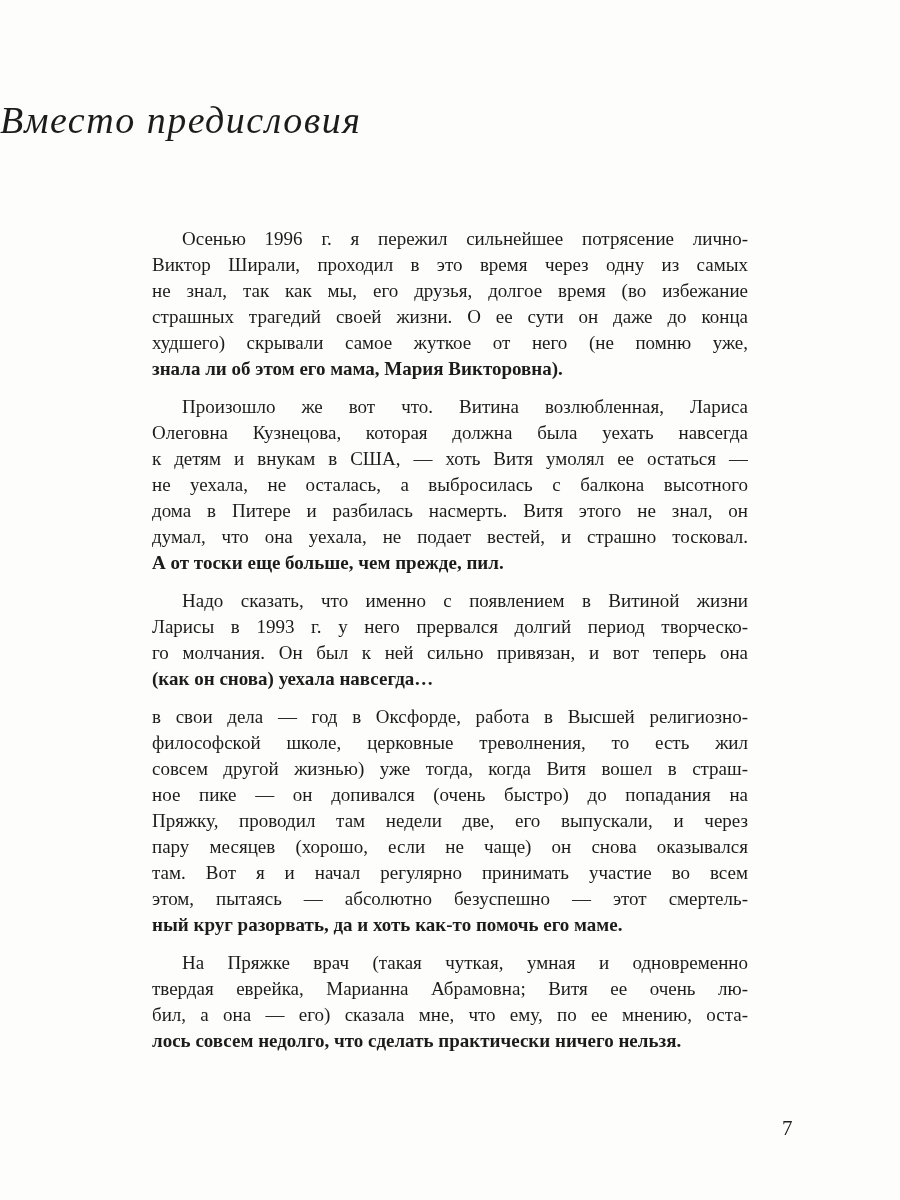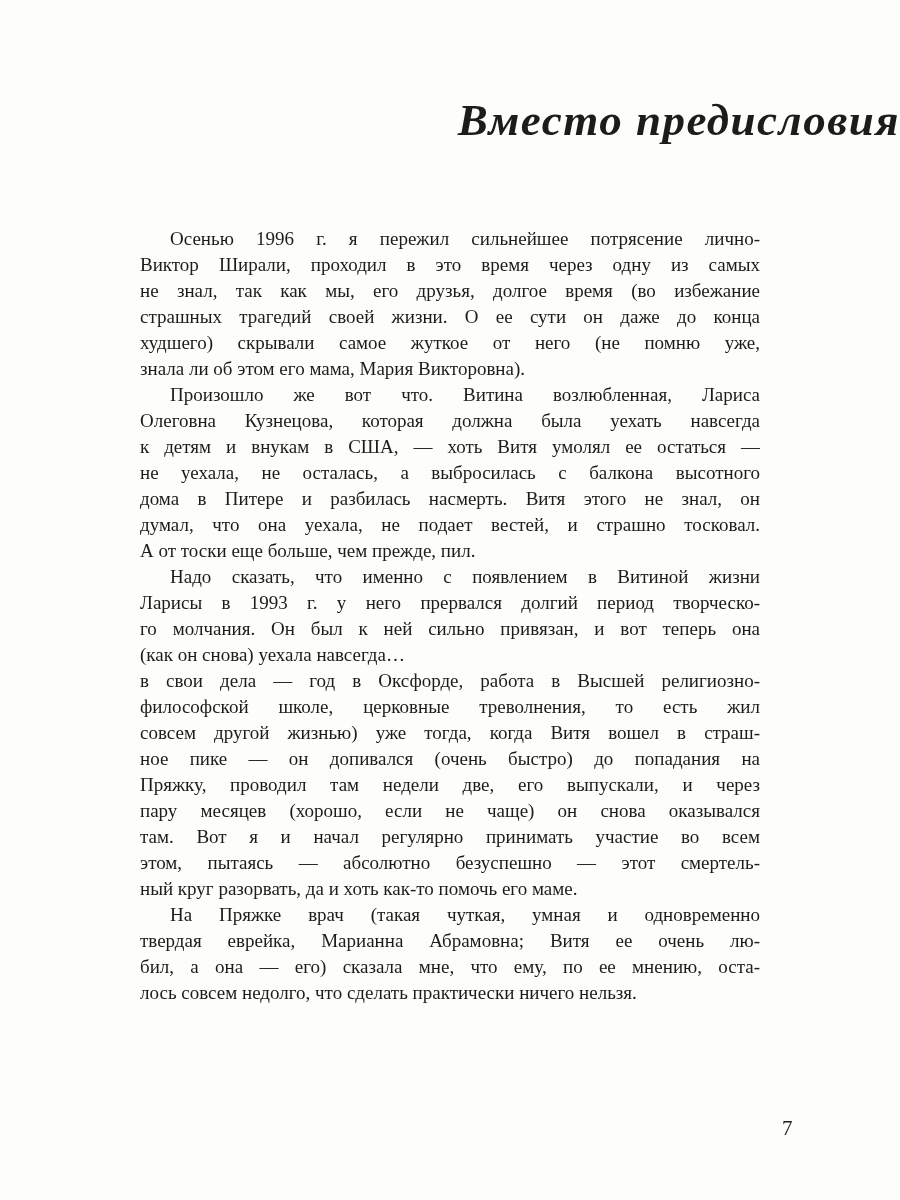--- a/index.html
+++ b/index.html
@@ -14,50 +14,51 @@
   }
   .book-page {
     position: relative;
     width: 900px;
     height: 1200px;
     box-sizing: border-box;
   }
   .chapter-title {
     padding-top: 96px;
     height: 48px;
-    text-align: right;
+    text-align: left;
     font-style: italic;
-    font-weight: bold;
-    font-size: 45px;
+    font-weight: normal;
+    font-size: 38px;
     line-height: 48px;
     letter-spacing: 1.5px;
     margin: 0;
   }
   .text-block {
     width: 620px;
     margin: 82px auto 0 auto;
   }
   .paragraph {
-    margin: 0;
+    margin: 12px;
     padding: 0;
   }
   .text-line {
     font-size: 19px;
     line-height: 26px;
     height: 26px;
     overflow: hidden;
     text-align: justify;
     text-align-last: justify;
     white-space: normal;
   }
   .text-line.first {
     text-indent: 30px;
   }
   .text-line.para-last {
     text-align-last: left;
+    font-weight: bold;
   }
   .page-number {
     position: absolute;
     top: 1115px;
     left: 782px;
     font-size: 21px;
     line-height: 26px;
   }
 </style>
 </head>

